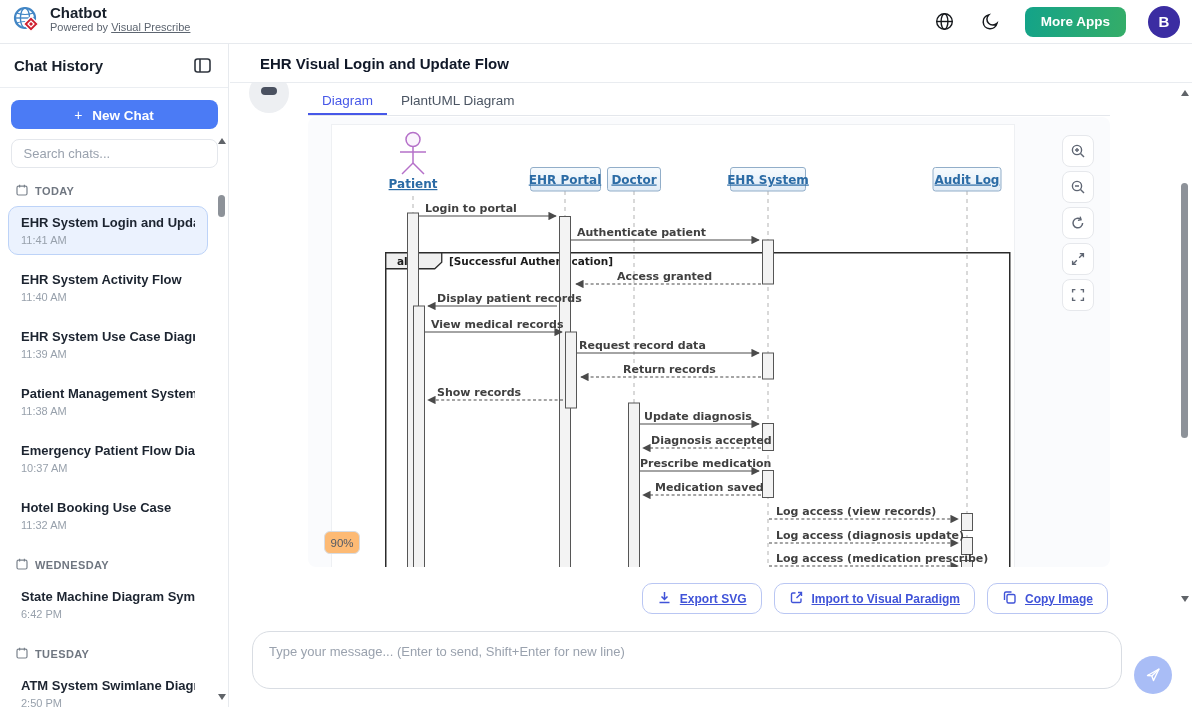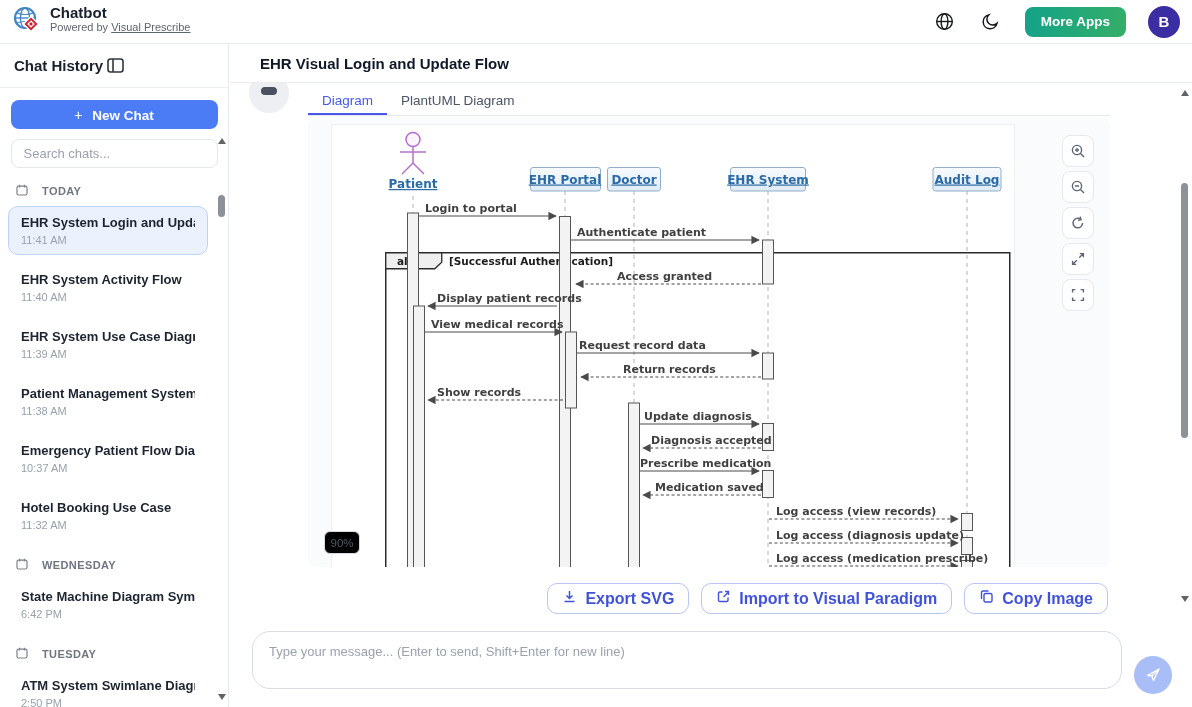--- a/index.html
+++ b/index.html
@@ -19,30 +19,30 @@
               width:24px; height:24px; color:#16191d; }
   .more-apps { height:30px; padding:0 16px; border:none; border-radius:8px; cursor:pointer;
                background:linear-gradient(100deg,#13a389,#35ad68); color:#fff; font-size:13.5px; font-weight:700; }
   .avatar { width:32px; height:32px; border-radius:50%; background:#3b2da2; color:#fff; font-size:15px; font-weight:700;
             display:flex; align-items:center; justify-content:center; cursor:pointer; }
 
   
   .sidebar { position:absolute; left:0; top:44px; width:229px; height:663px; background:#fff;
              border-right:1px solid #e7eaee; z-index:20; }
   .sidebar-header { height:44px; border-bottom:1px solid #ebeef2; display:flex; align-items:center;
-                    padding:0 14px; }
+                    justify-content:space-between; padding:0 14px; }
   .sidebar-title { font-size:15px; font-weight:700; color:#18202b; }
   .new-chat { display:block; width:207px; margin:12px auto 0; height:29px; border:none; border-radius:8px;
               background:#4b7bf5; color:#fff; font-size:13.5px; font-weight:700; cursor:pointer; }
   .new-chat .plus { font-weight:400; margin-right:10px; font-size:14px; }
   .search-input { display:block; width:207px; margin:10px auto 0; height:29px; border:1px solid #e4e7ec; border-radius:8px;
                   padding:0 12px; font-size:13px; color:#333; outline:none; font-family:inherit; }
   .search-input::placeholder { color:#9aa2ae; }
   .chat-list { padding:6px 8px 0 8px; width:216px; }
-  .group-header { display:flex; align-items:center; gap:14px; padding:10px 8px 8px; font-size:11px; font-weight:700;
+  .group-header { display:flex; align-items:center; gap:7px; padding:10px 8px 8px; font-size:11px; font-weight:700;
                   color:#6f7680; letter-spacing:.4px; }
   .chat-item { padding:8px 12px; border:1px solid transparent; border-radius:10px; margin-bottom:8px; cursor:pointer; }
   .chat-item.selected { background:#ebf2fe; border-color:#bdd3f8; }
   .chat-item-title { font-size:13px; font-weight:600; color:#1c2430; white-space:nowrap; overflow:hidden; }
   .chat-item-time { font-size:11px; color:#98a1ac; margin-top:4px; }
 
   
   .main { position:absolute; left:230px; top:44px; width:962px; height:663px; background:#fff; }
   .titlebar { position:absolute; left:0; top:0; width:962px; height:39px; border-bottom:1px solid #e9ecf0;
               display:flex; align-items:center; padding:0 30px; background:#fff; z-index:10; }
@@ -54,26 +54,26 @@
   .card { position:absolute; left:78px; top:5px; width:802px; }
   .tabs { display:flex; border-bottom:1px solid #e4e7ec; height:28px; }
   .tab { border:none; background:none; font-size:13.5px; padding:0 14px; cursor:pointer; color:#4b5563;
          font-family:inherit; border-bottom:2px solid transparent; }
   .tab.active { color:#4758e8; font-weight:400; border-bottom-color:#4758e8; }
   .viewport { position:relative; width:802px; height:450px; background:#fafbfd; border-radius:8px; overflow:hidden; margin-top:1px; }
   .diagram-svg { position:absolute; left:24px; top:8px; background:#fff; box-shadow:0 0 0 1px #eef0f3; }
   .zoom-controls { position:absolute; right:16px; top:18px; display:flex; flex-direction:column; gap:4px; }
   .zoom-btn { width:32px; height:32px; border:1px solid #e6e8ec; border-radius:8px; background:#fff; cursor:pointer;
               display:flex; align-items:center; justify-content:center; color:#5f6673; }
-  .zoom-badge { position:absolute; left:16px; top:414px; width:36px; height:23px; background:#000000; border:1px solid #d8dce2;
+  .zoom-badge { position:absolute; left:16px; top:414px; width:36px; height:23px; background:#fdba74; border:1px solid #d8dce2;
                 border-radius:6px; font-size:11.5px; color:#525a66; display:flex; align-items:center; justify-content:center; }
   .actions { display:flex; justify-content:flex-end; gap:12px; margin-top:16px; padding-right:2px; }
   .action-btn { height:31px; padding:0 14px; display:flex; align-items:center; gap:8px; background:#fff;
-                border:1px solid #b9c6f3; border-radius:10px; color:#4053d8; font-size:16px; font-weight:600;
-                cursor:pointer; font-family:inherit; }
+                border:1px solid #b9c6f3; border-radius:10px; color:#4053d8; font-size:12px; font-weight:600;
+                cursor:pointer; font-family:inherit;text-decoration:underline; }
 
   
   .v-scrollbar { position:absolute; width:13px; }
   .sb-arrow { position:absolute; left:3px; width:0; height:0; border-left:4px solid transparent; border-right:4px solid transparent; }
   .sb-arrow.up { top:2px; border-bottom:6px solid #606469; }
   .sb-arrow.down { bottom:2px; border-top:6px solid #606469; }
   .sb-thumb { position:absolute; left:3px; width:7px; border-radius:4px; background:#8d9299; }
   .main-scroll { left:1178px; top:88px; height:516px; }
   .main-scroll .sb-thumb { top:95px; height:255px; }
   .side-scroll { left:215px; top:136px; height:566px; z-index:25; }

